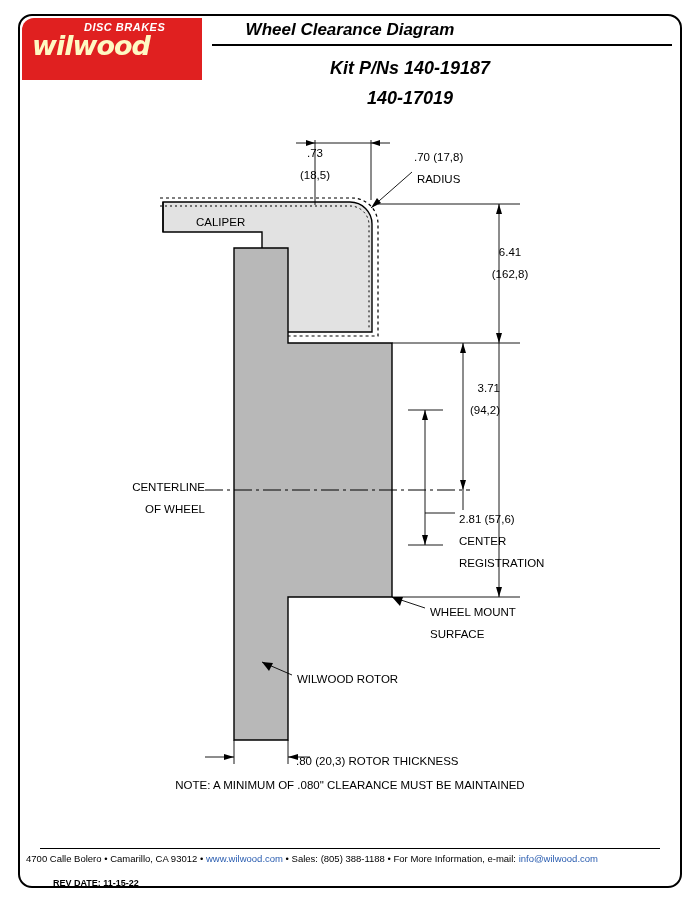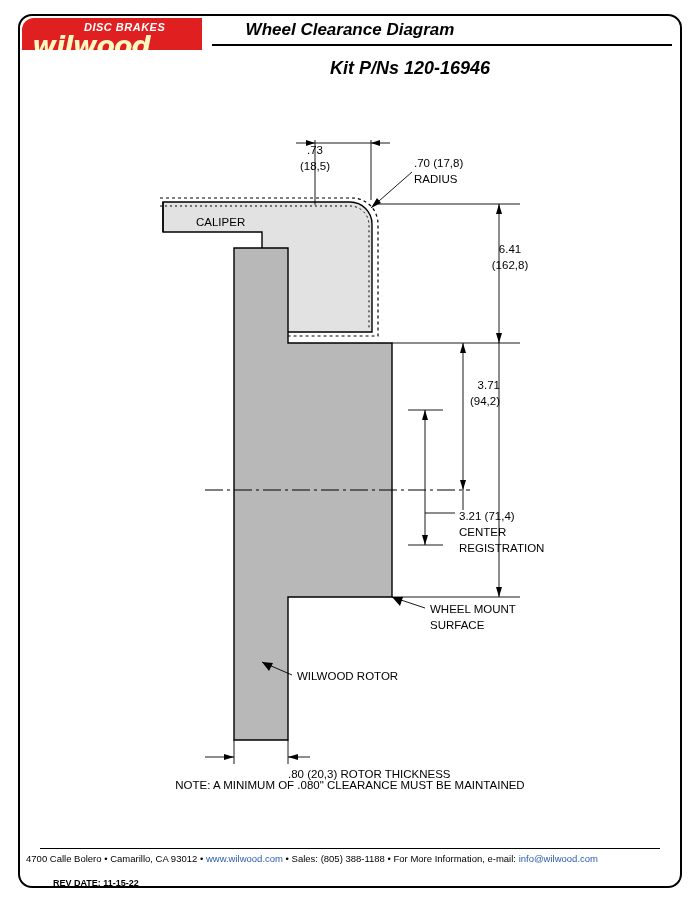--- a/index.html
+++ b/index.html
@@ -26,21 +26,21 @@
     border: 2px solid #000;
     border-radius: 14px;
     box-sizing: border-box;
   }
   
   .logo-box {
     position: absolute;
     left: 22px;
     top: 18px;
     width: 180px;
-    height: 32px;
+    height: 62px;
     background: #e02020;
     border-top-left-radius: 12px;
     color: #fff;
     overflow: hidden;
   }
   .logo-disc {
     position: absolute;
     left: 62px;
     top: 3px;
     font-size: 11px;
@@ -107,21 +107,21 @@
     left: 0;
     top: 0;
     width: 700px;
     height: 906px;
   }
   
   .lbl {
     position: absolute;
     font-size: 11.5px;
     color: #000;
-    line-height: 16px;
+    line-height: 22px;
     white-space: pre;
   }
   .lbl.c { text-align: center; }
   .lbl.r { text-align: right; }
   .lbl-caliper {
     position: absolute;
     font-size: 11.5px;
     color: #000;
     left: 196px;
     top: 216px;
@@ -176,21 +176,22 @@
 
   <div class="border-frame"></div>
 
   <div class="logo-box">
     <div class="logo-disc">DISC BRAKES</div>
     <div class="logo-name">wilwood</div>
   </div>
 
   <div class="title-main">Wheel Clearance Diagram</div>
   <div class="title-underline"></div>
-  <div class="kit-line1">Kit P/Ns 120-16946</div>
+  <div class="kit-line1">Kit P/Ns 140-19187</div>
+  <div class="kit-line2">140-17019</div>
 
   <svg id="diagram" viewBox="0 0 700 906" xmlns="http://www.w3.org/2000/svg">
 
     <path d="M 163 202
              L 350 202
              A 22 22 0 0 1 372 224
              L 372 332
              L 262 332
              L 262 232
              L 163 232
@@ -266,40 +267,42 @@
     <polygon points="288,757 298,754 298,760" fill="#000"></polygon>
 
     <line x1="205" y1="490" x2="205" y2="490" stroke="#000" stroke-width="0.9"></line>
   </svg>
 
   <div class="lbl-caliper">CALIPER</div>
 
   <div class="lbl c" style="left:283px; top:142px; width:64px;">.73
 (18,5)</div>
 
-  <div class="lbl" style="left:414px; top:155px;">.70 (17,8)
+  <div class="lbl" style="left:414px; top:146px;text-align:center;">.70 (17,8)
 RADIUS</div>
 
   <div class="lbl c" style="left:475px; top:241px; width:70px;">6.41
 (162,8)</div>
 
   <div class="lbl c" style="left:430px; top:377px; width:70px;text-align:right;">3.71
 (94,2)</div>
 
-  <div class="lbl" style="left:459px; top:508px;">3.21 (71,4)
+  <div class="lbl" style="left:459px; top:508px;">2.81 (57,6)
 CENTER
 REGISTRATION</div>
 
+  <div class="lbl r" style="left:100px; top:476px; width:105px;">CENTERLINE
+OF WHEEL</div>
 
   <div class="lbl" style="left:430px; top:601px;">WHEEL MOUNT
 SURFACE</div>
 
   <div class="lbl" style="left:297px; top:668px;">WILWOOD ROTOR</div>
 
-  <div class="lbl" style="left:288px; top:750px;margin-top:16px;">.80 (20,3) ROTOR THICKNESS</div>
+  <div class="lbl" style="left:296px; top:750px;">.80 (20,3) ROTOR THICKNESS</div>
 
   <div class="note">
     <div>NOTE: A MINIMUM OF .080" CLEARANCE MUST BE MAINTAINED</div>
   </div>
 
   <div class="footer-rule"></div>
   <div class="footer">
     <span>4700 Calle Bolero • Camarillo, CA 93012 • </span><span class="link">www.wilwood.com</span><span> • Sales: (805) 388-1188 • For More Information, e-mail: </span><span class="link">info@wilwood.com</span>
   </div>
   <div class="revdate">REV DATE:  11-15-22</div>

